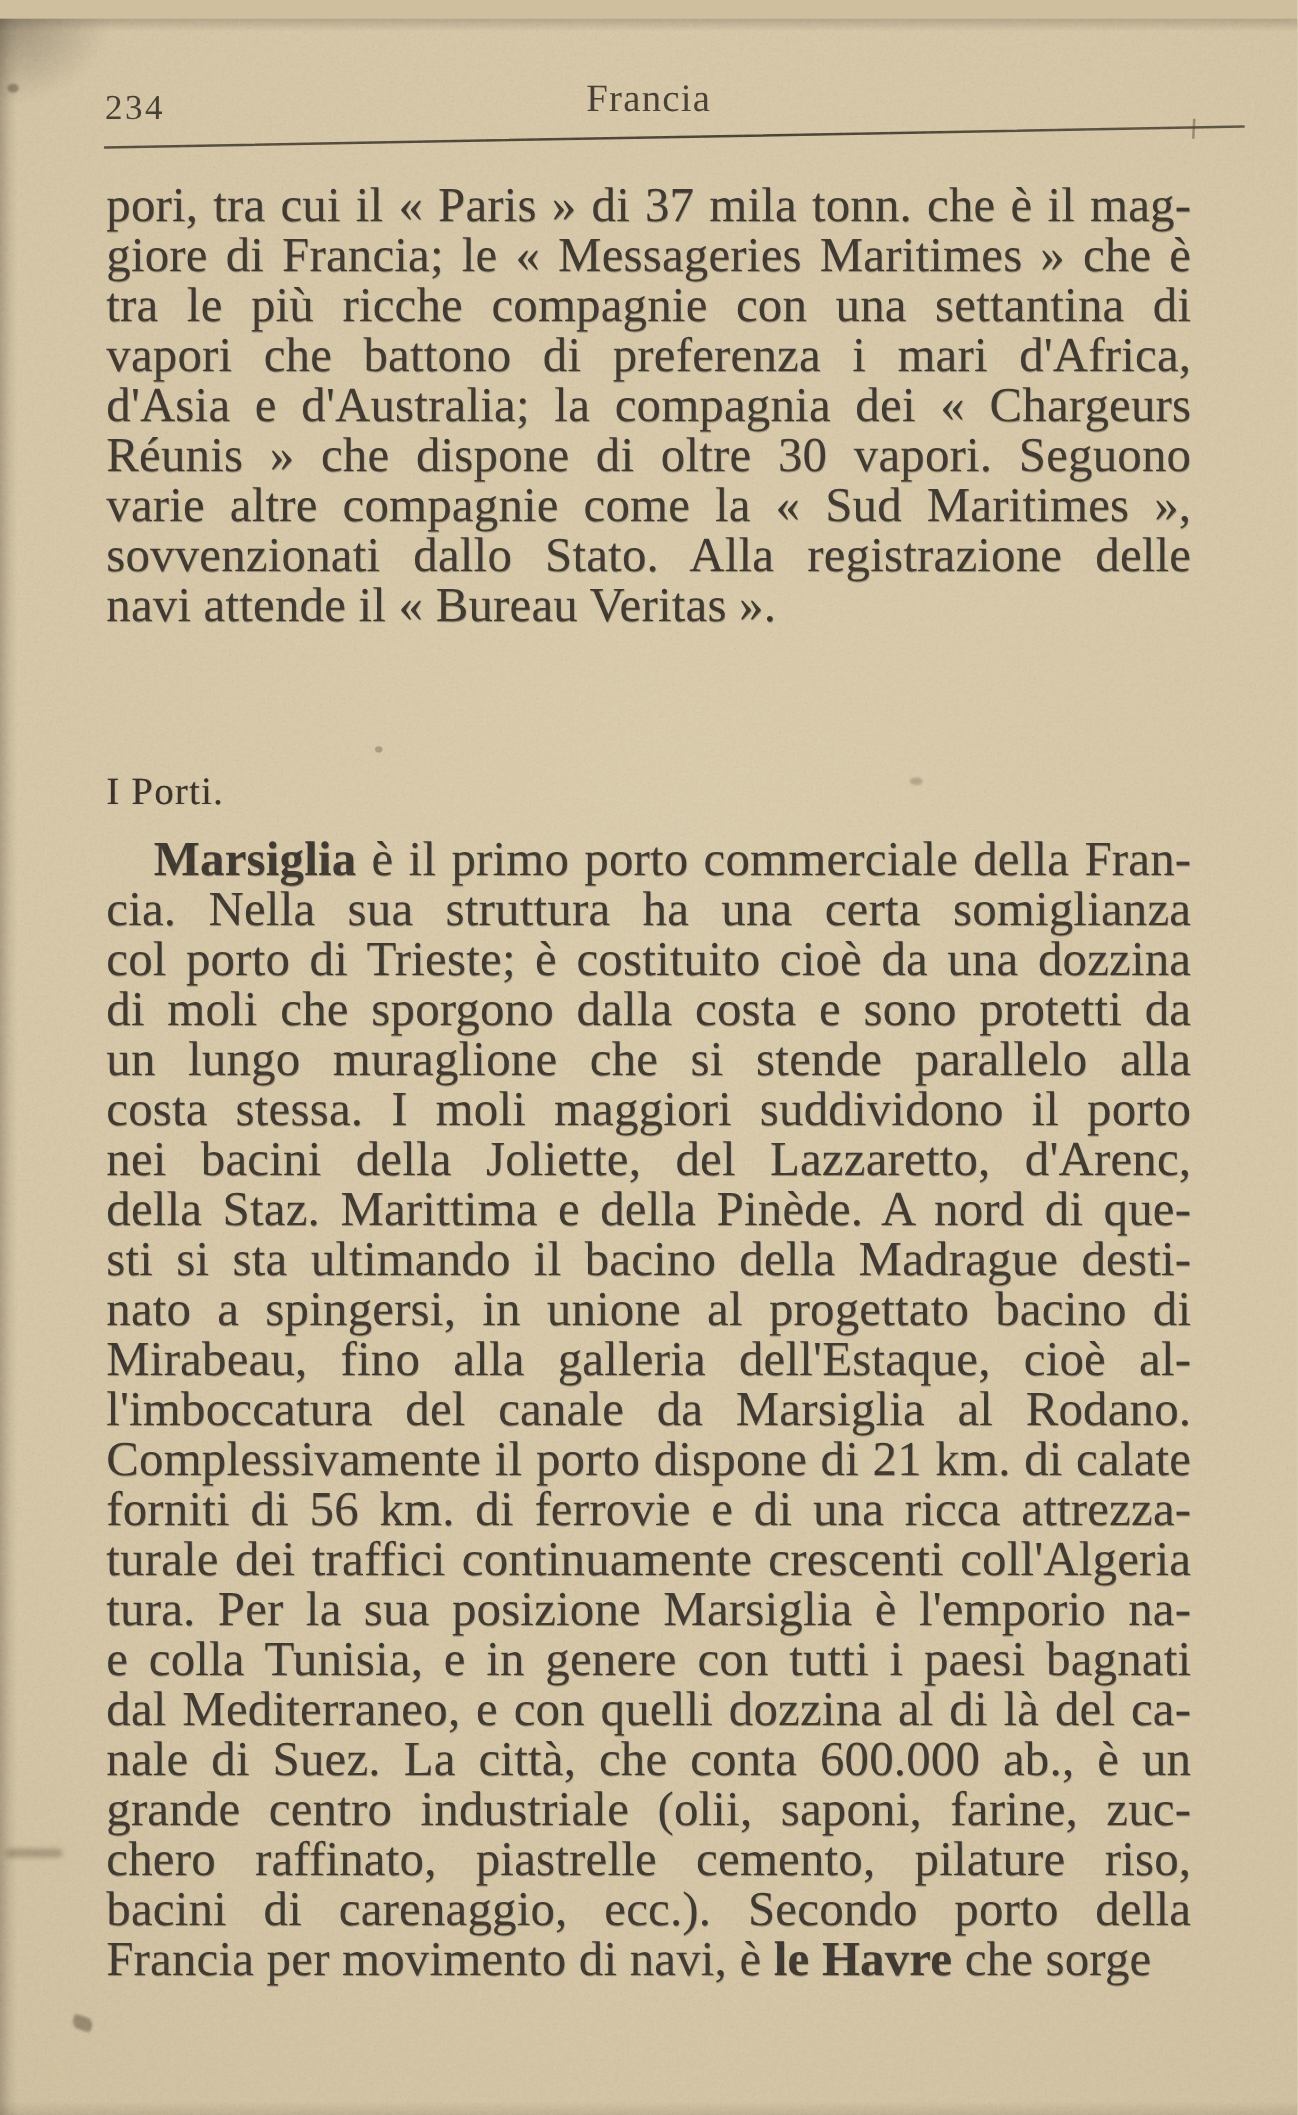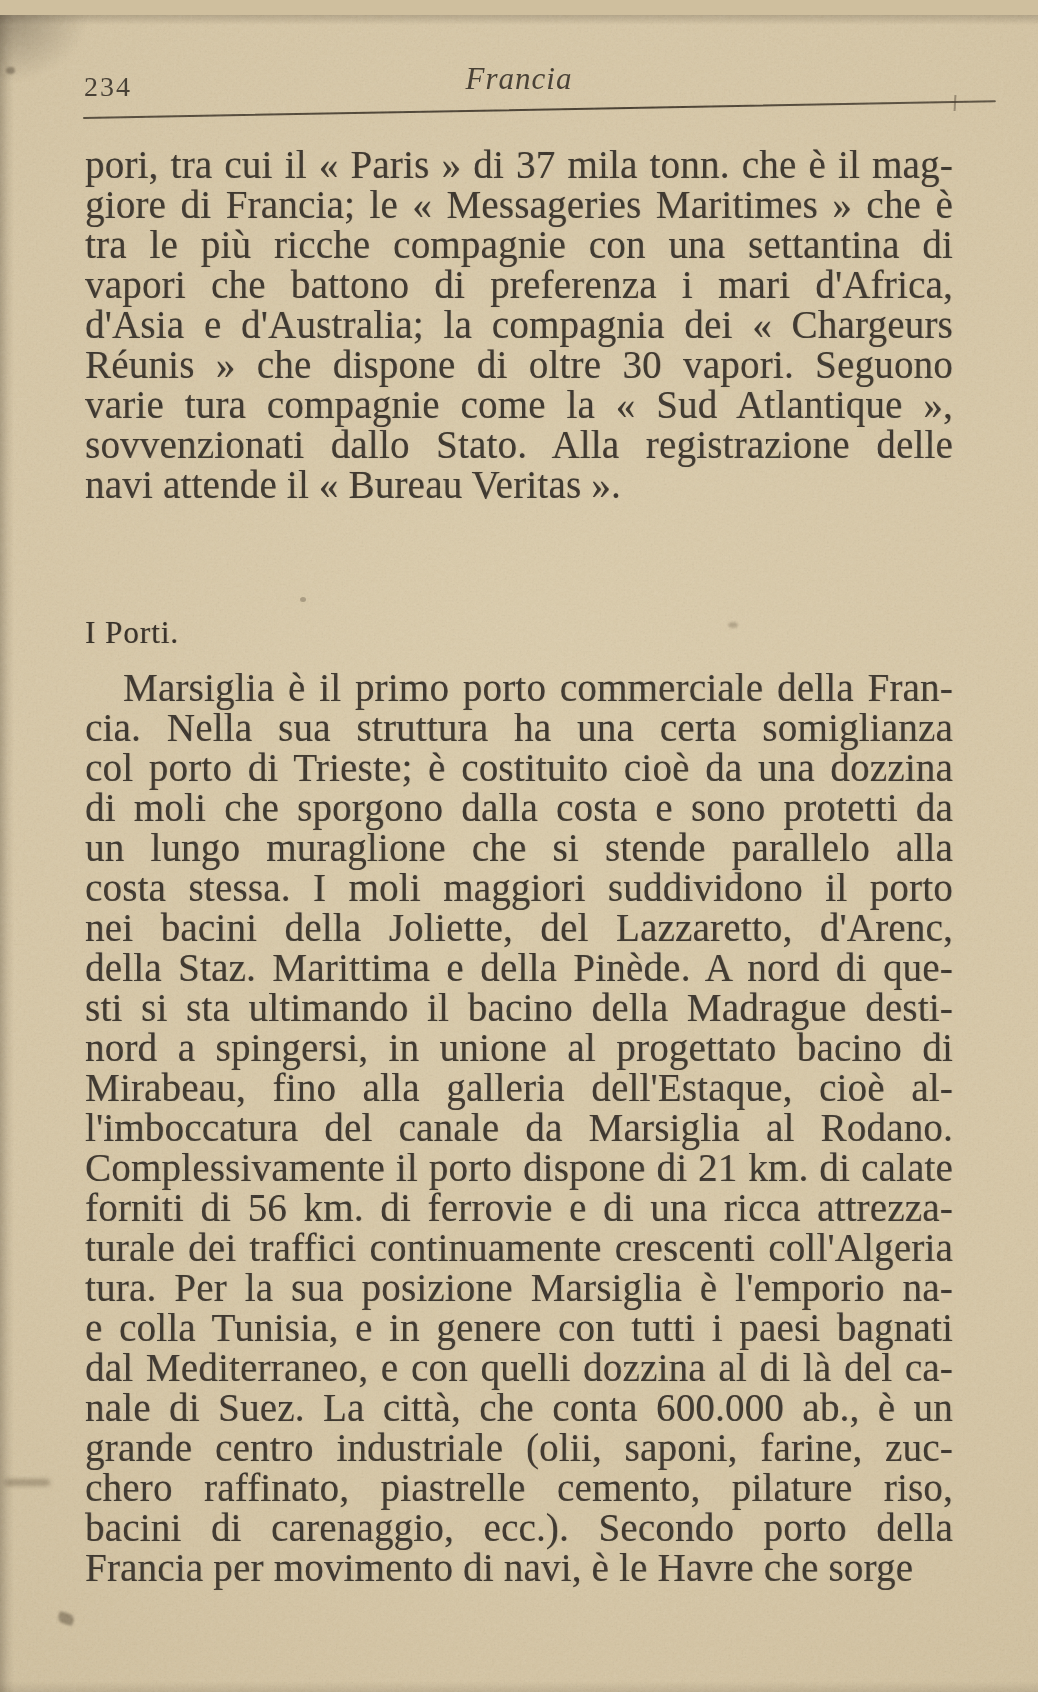--- a/index.html
+++ b/index.html
@@ -33,21 +33,21 @@
   .noise { position: absolute; left: 0; top: 0; width: 100%; height: 100%; pointer-events: none; }
   .noise.mult { opacity: 0.14; mix-blend-mode: multiply; }
   .noise.scrn { opacity: 0.10; mix-blend-mode: screen; }
 
   .pagenum {
     position: absolute; left: 84px; top: 56px;
     font-size: 28px; letter-spacing: 2px; color: #423a2e;
   }
   .running-title {
     position: absolute; left: 0; top: 46px; width: 100%;
-    text-align: center; font-style: italic; font-size: 31px; color: #433b2f;
+    text-align: center; font-size: 31px; color: #433b2f;
     letter-spacing: 1px;
   }
   .header-rule {
     position: absolute; left: 83px; top: 102px; width: 913px; height: 2px;
     background: linear-gradient(90deg, rgba(62,53,40,0.85), rgba(62,53,40,0.95) 60%, rgba(62,53,40,0.8));
     transform: rotate(-1.05deg); transform-origin: left center;
     border-radius: 1px;
   }
   .rule-scratch {
     position: absolute; left: 954px; top: 80px; width: 2px; height: 16px;
@@ -58,21 +58,21 @@
     position: absolute; left: 85px; width: 868px;
     font-size: 39px; line-height: 40px; color: #3a332a;
     text-shadow: 0.4px 0.4px 0.7px rgba(55,46,34,0.45);
     letter-spacing: 0.2px;
   }
   #para-continuation { top: 130px; }
   #ports-paragraph  { top: 653px; }
   .line { text-align: justify; text-align-last: justify; white-space: normal; }
   .line.last { text-align-last: left; }
   .line.indent { text-indent: 38px; }
-  .b { font-weight: normal; }
+  .b { font-weight: bold; }
 
   .section-heading {
     position: absolute; left: 85px; top: 600px;
     font-size: 31px; font-weight: normal; color: #332c23;
     letter-spacing: 1px;
     text-shadow: 0.4px 0.4px 0.7px rgba(45,38,28,0.5);
   }
 
   .stain { position: absolute; pointer-events: none; }
   .stain-1 { left: 4px; top: 1464px; width: 46px; height: 7px;
@@ -102,38 +102,38 @@
   <div class="header-rule"></div>
   <div class="rule-scratch"></div>
 
   <div class="textblock" id="para-continuation">
       <div class="line"><span class="">pori, tra cui il « Paris » di 37 mila tonn. che è il mag-</span></div>
       <div class="line"><span class="">giore di Francia; le « Messageries Maritimes » che è</span></div>
       <div class="line"><span class="">tra le più ricche compagnie con una settantina di</span></div>
       <div class="line"><span class="">vapori che battono di preferenza i mari d'Africa,</span></div>
       <div class="line"><span class="">d'Asia e d'Australia; la compagnia dei « Chargeurs</span></div>
       <div class="line"><span class="">Réunis » che dispone di oltre 30 vapori. Seguono</span></div>
-      <div class="line"><span class="">varie tura compagnie come la « Sud Atlantique »,</span></div>
+      <div class="line"><span class="">varie altre compagnie come la « Sud Maritimes »,</span></div>
       <div class="line"><span class="">sovvenzionati dallo Stato. Alla registrazione delle</span></div>
       <div class="line last"><span class="">navi attende il « Bureau Veritas ».</span></div>
     </div>
 
   <div class="section-heading">I Porti.</div>
 
   <div class="textblock" id="ports-paragraph">
       <div class="line indent"><span class="b">Marsiglia</span><span class=""> è il primo porto commerciale della Fran-</span></div>
       <div class="line"><span class="">cia. Nella sua struttura ha una certa somiglianza</span></div>
       <div class="line"><span class="">col porto di Trieste; è costituito cioè da una dozzina</span></div>
       <div class="line"><span class="">di moli che sporgono dalla costa e sono protetti da</span></div>
       <div class="line"><span class="">un lungo muraglione che si stende parallelo alla</span></div>
       <div class="line"><span class="">costa stessa. I moli maggiori suddividono il porto</span></div>
       <div class="line"><span class="">nei bacini della Joliette, del Lazzaretto, d'Arenc,</span></div>
       <div class="line"><span class="">della Staz. Marittima e della Pinède. A nord di que-</span></div>
       <div class="line"><span class="">sti si sta ultimando il bacino della Madrague desti-</span></div>
-      <div class="line"><span class="">nord a spingersi, in unione al progettato bacino di</span></div>
+      <div class="line"><span class="">nato a spingersi, in unione al progettato bacino di</span></div>
       <div class="line"><span class="">Mirabeau, fino alla galleria dell'Estaque, cioè al-</span></div>
       <div class="line"><span class="">l'imboccatura del canale da Marsiglia al Rodano.</span></div>
       <div class="line"><span class="">Complessivamente il porto dispone di 21 km. di calate</span></div>
       <div class="line"><span class="">forniti di 56 km. di ferrovie e di una ricca attrezza-</span></div>
       <div class="line"><span class="">turale dei traffici continuamente crescenti coll'Algeria</span></div>
       <div class="line"><span class="">tura. Per la sua posizione Marsiglia è l'emporio na-</span></div>
       <div class="line"><span class="">e colla Tunisia, e in genere con tutti i paesi bagnati</span></div>
       <div class="line"><span class="">dal Mediterraneo, e con quelli dozzina al di là del ca-</span></div>
       <div class="line"><span class="">nale di Suez. La città, che conta 600.000 ab., è un</span></div>
       <div class="line"><span class="">grande centro industriale (olii, saponi, farine, zuc-</span></div>

